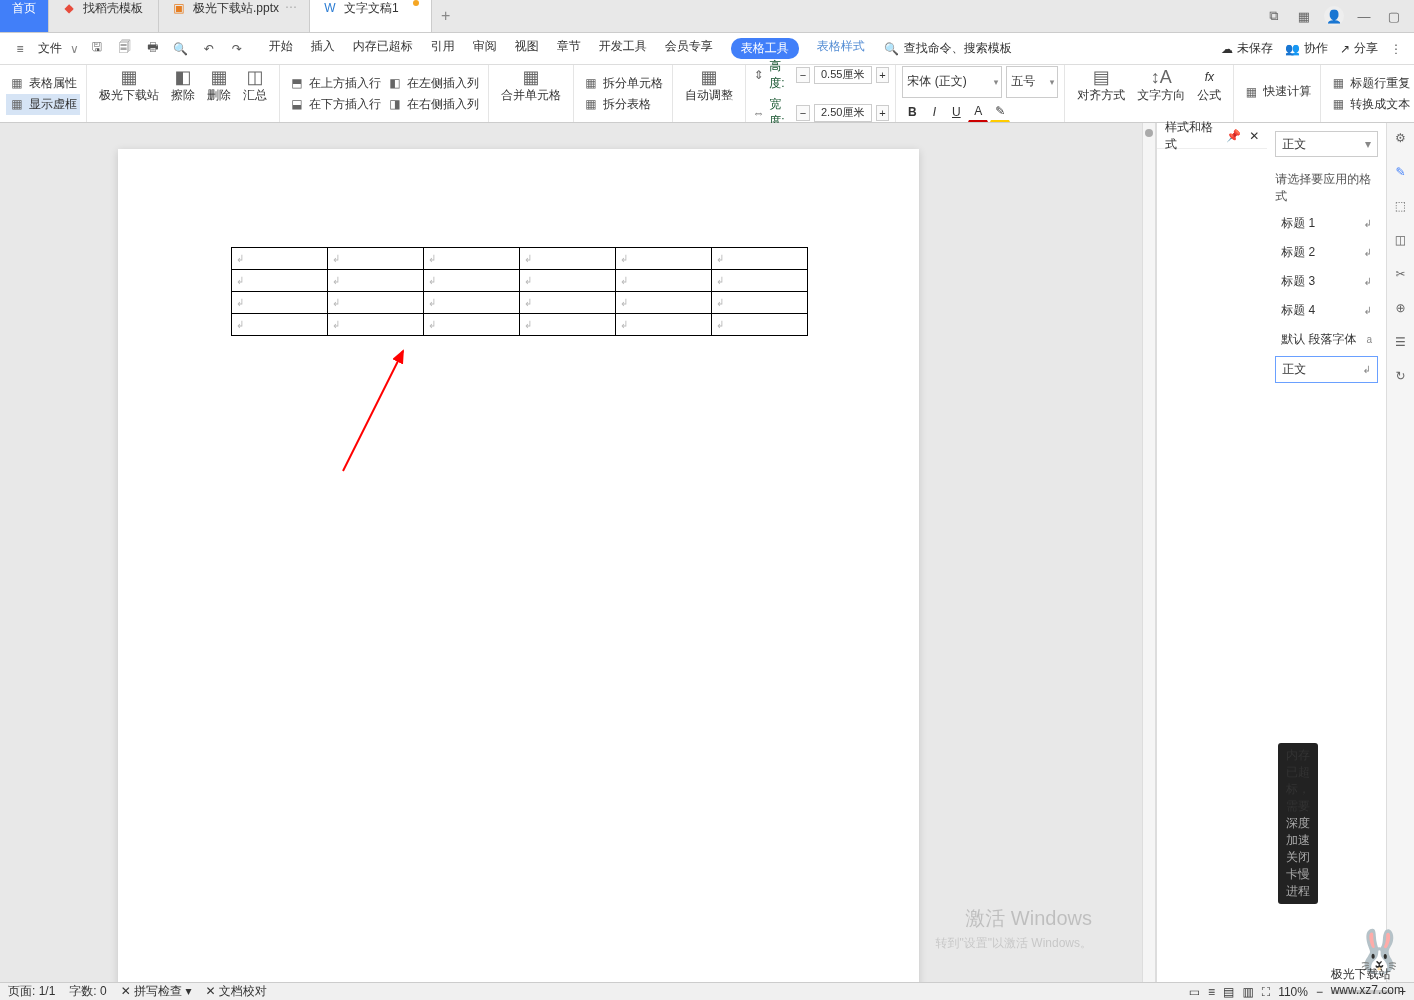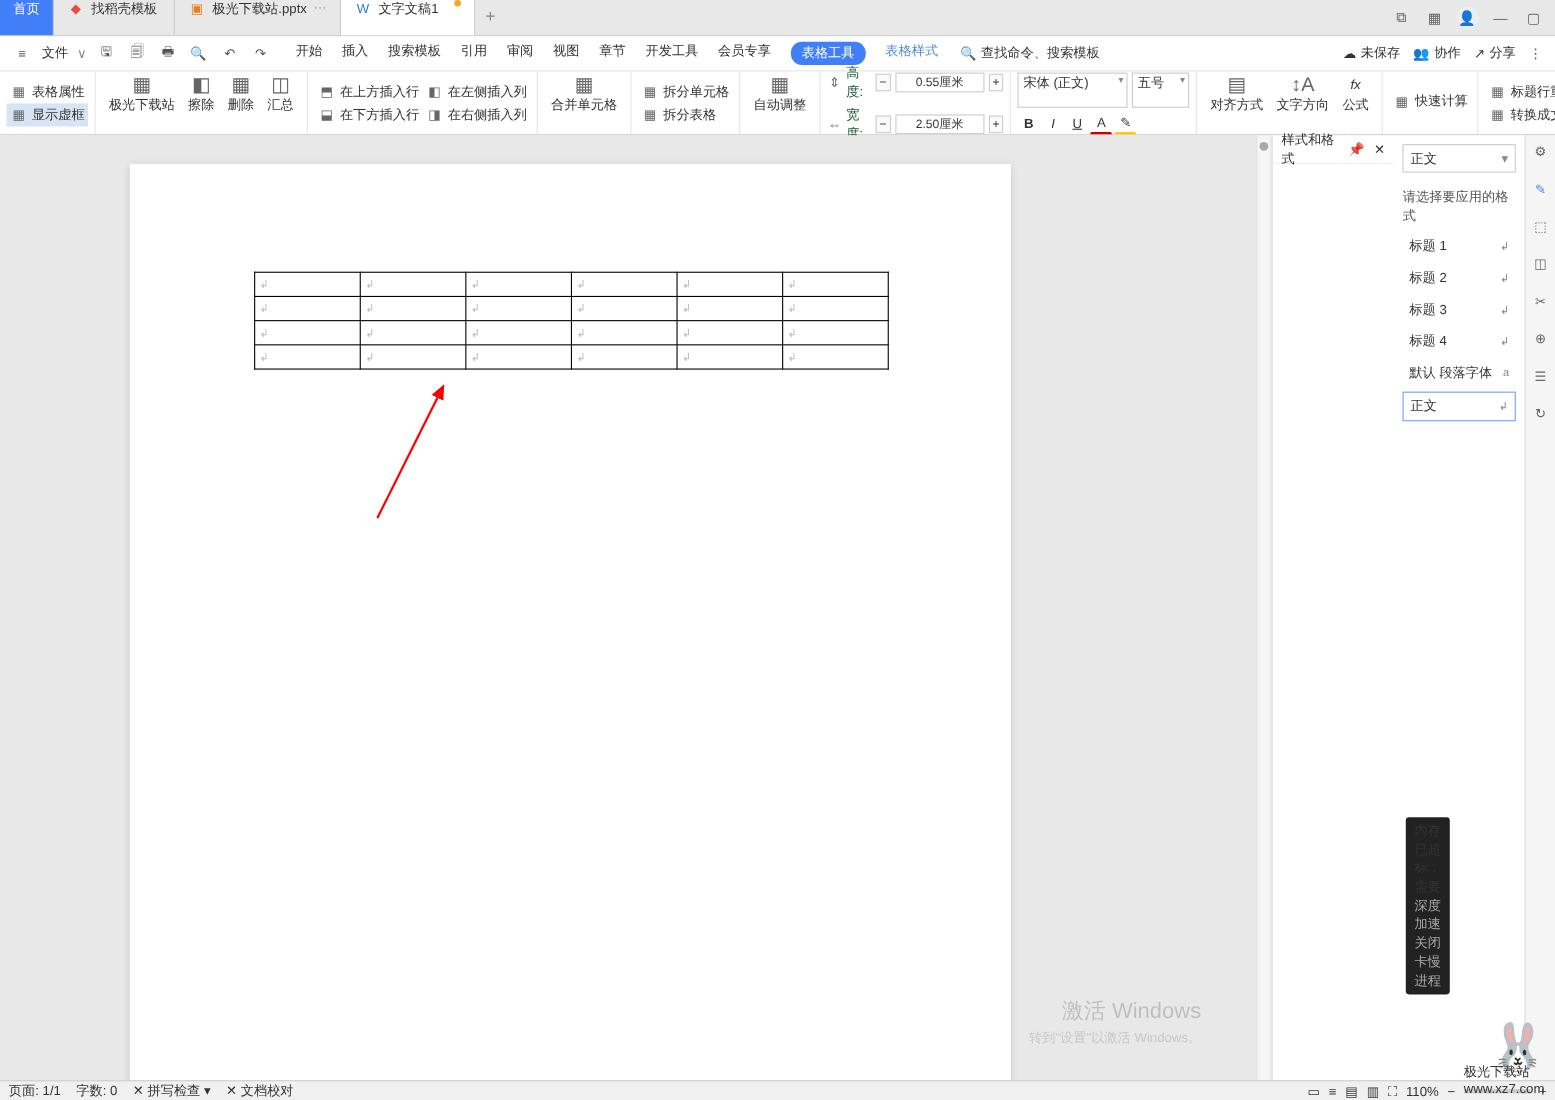--- a/index.html
+++ b/index.html
@@ -25,23 +25,23 @@
 .mb-right{margin-left:auto;display:flex;align-items:center;gap:12px;padding:0 12px}
 .mb-r{display:flex;align-items:center;gap:4px;color:#555;cursor:pointer}
 .ribbon{height:58px;background:#fff;display:flex;align-items:stretch;border-bottom:1px solid #ccc}
 .r-group{display:flex;flex-direction:column;justify-content:center;padding:0 6px;border-right:1px solid #e5e5e5}
 .r-cell{display:flex;align-items:center;gap:4px;padding:2px 3px;color:#444;cursor:pointer;white-space:nowrap}
 .r-cell.big{flex-direction:column;gap:2px;text-align:center;padding:4px 6px}
 .r-cell.big .ric{font-size:18px}
 .ric{display:inline-flex;width:16px;height:16px;align-items:center;justify-content:center;color:#666}
 .dim-row{display:flex;align-items:center;gap:4px}
 .dim-lbl{color:#14532d}
-.dim-input{width:81px;height:18px;border:1px solid #ccc;text-align:center;font-size:11px}
+.dim-input{width:58px;height:18px;border:1px solid #ccc;text-align:center;font-size:11px}
 .dim-btn{width:16px;height:16px;border:1px solid #ccc;display:flex;align-items:center;justify-content:center;font-size:11px;background:#fafafa}
-.font-sel{height:32px;border:1px solid #ccc;padding:0 16px 0 4px;background:#fff;font-size:12px;position:relative;display:flex;align-items:flex-start}
+.font-sel{height:32px;border:1px solid #ccc;padding:0 16px 0 4px;background:#fff;font-size:12px;position:relative;display:flex;align-items:center}
 .font-sel::after{content:"▾";position:absolute;right:3px;color:#888;font-size:9px}
 .fmt-btn{width:20px;height:20px;display:inline-flex;align-items:center;justify-content:center;border:1px solid transparent}
 .workspace{position:absolute;top:123px;left:0;right:0;bottom:18px;display:flex}
 .doc-area{flex:1;background:#e8e8e8;position:relative;overflow:hidden}
 .page{position:absolute;left:118px;top:26px;width:801px;height:1100px;background:#fff;box-shadow:0 2px 8px rgba(0,0,0,.15)}
 .doc-table{position:absolute;left:113px;top:98px;border-collapse:collapse}
 .doc-table td{width:96px;height:22px;border:1px solid #000;font-size:10px;color:#bbb;padding-left:4px}
 .arrow{position:absolute;left:215px;top:192px;pointer-events:none}
 .gutter{width:14px;background:#f5f5f5;border-left:1px solid #ddd;border-right:1px solid #ddd}
 .gut-dot{width:8px;height:8px;border-radius:50%;background:#aaa;margin:6px auto}
@@ -110,21 +110,21 @@
     <span class="mb-btn">🖫</span>
     <span class="mb-btn">🗐</span>
     <span class="mb-btn">🖶</span>
     <span class="mb-btn">🔍</span>
     <span class="mb-btn">↶</span>
     <span class="mb-btn">↷</span>
   </div>
   <div class="mb-menus">
     <span class="mb-item">开始</span>
     <span class="mb-item">插入</span>
-    <span class="mb-item">搜索模板</span>
+    <span class="mb-item">内存已超标</span>
     <span class="mb-item">引用</span>
     <span class="mb-item">审阅</span>
     <span class="mb-item">视图</span>
     <span class="mb-item">章节</span>
     <span class="mb-item">开发工具</span>
     <span class="mb-item">会员专享</span>
     <span class="mb-item pill">表格工具</span>
     <span class="mb-item link">表格样式</span>
   </div>
   <div class="mb-search">

